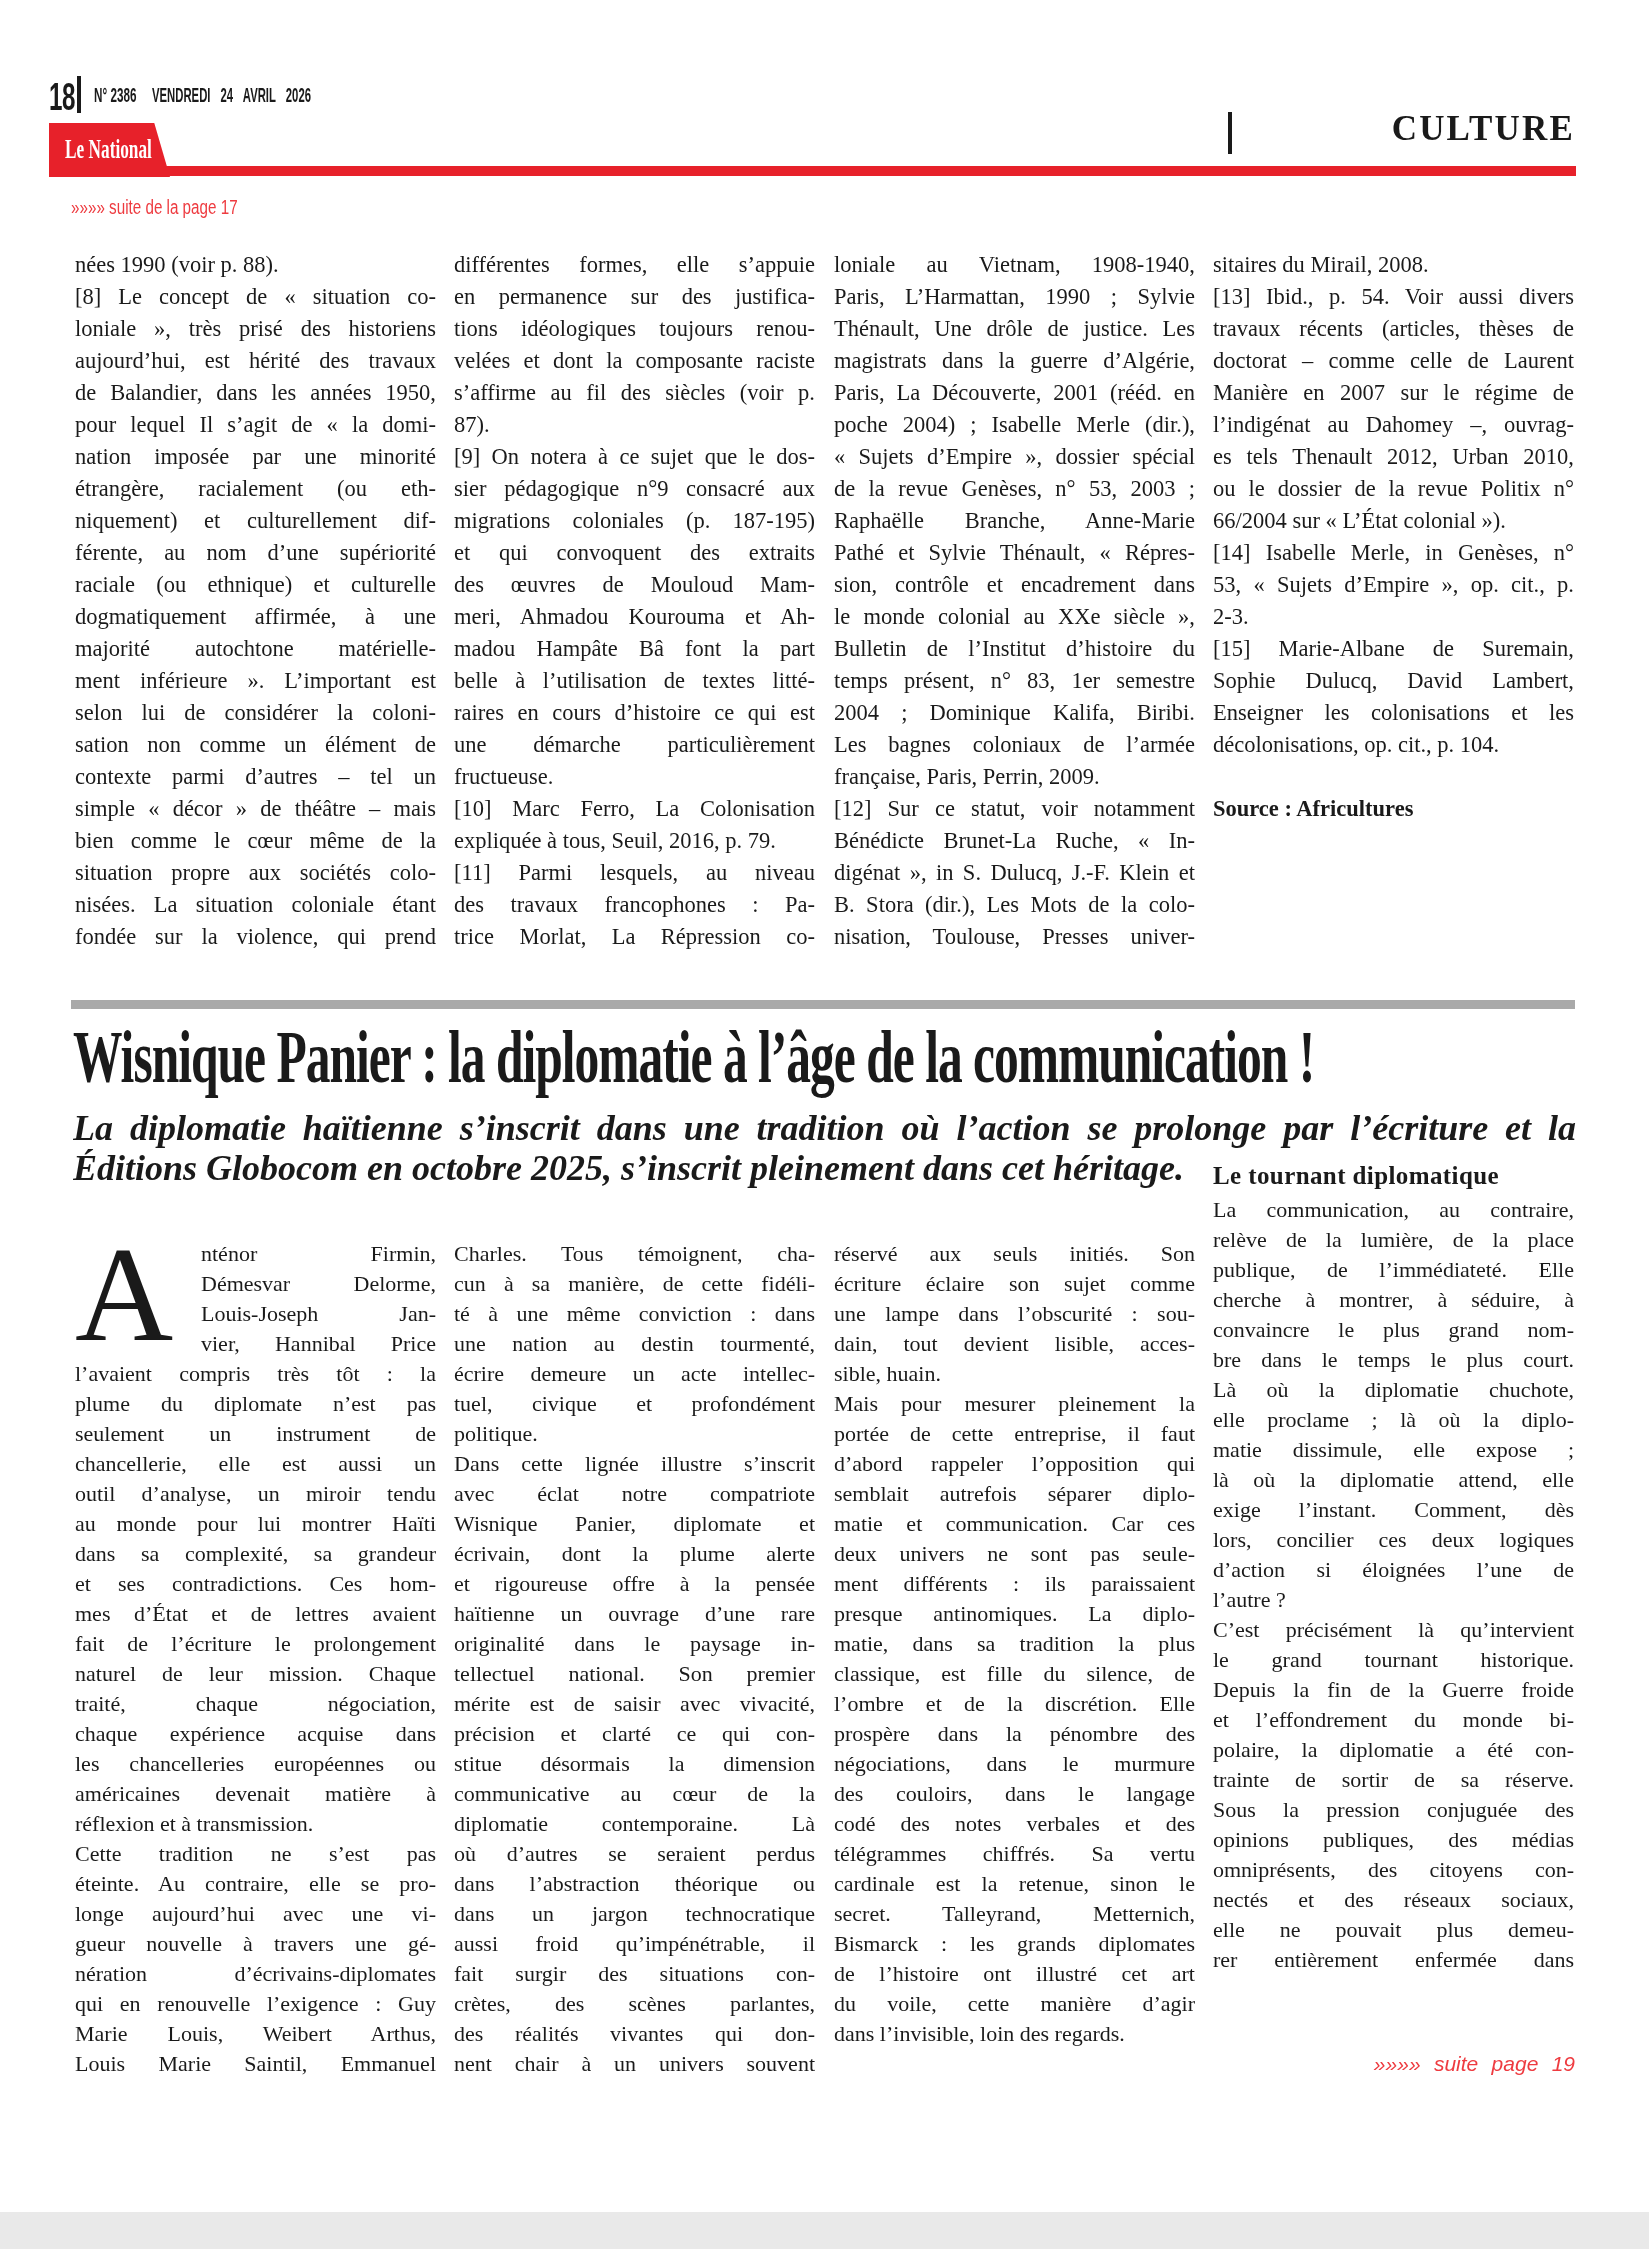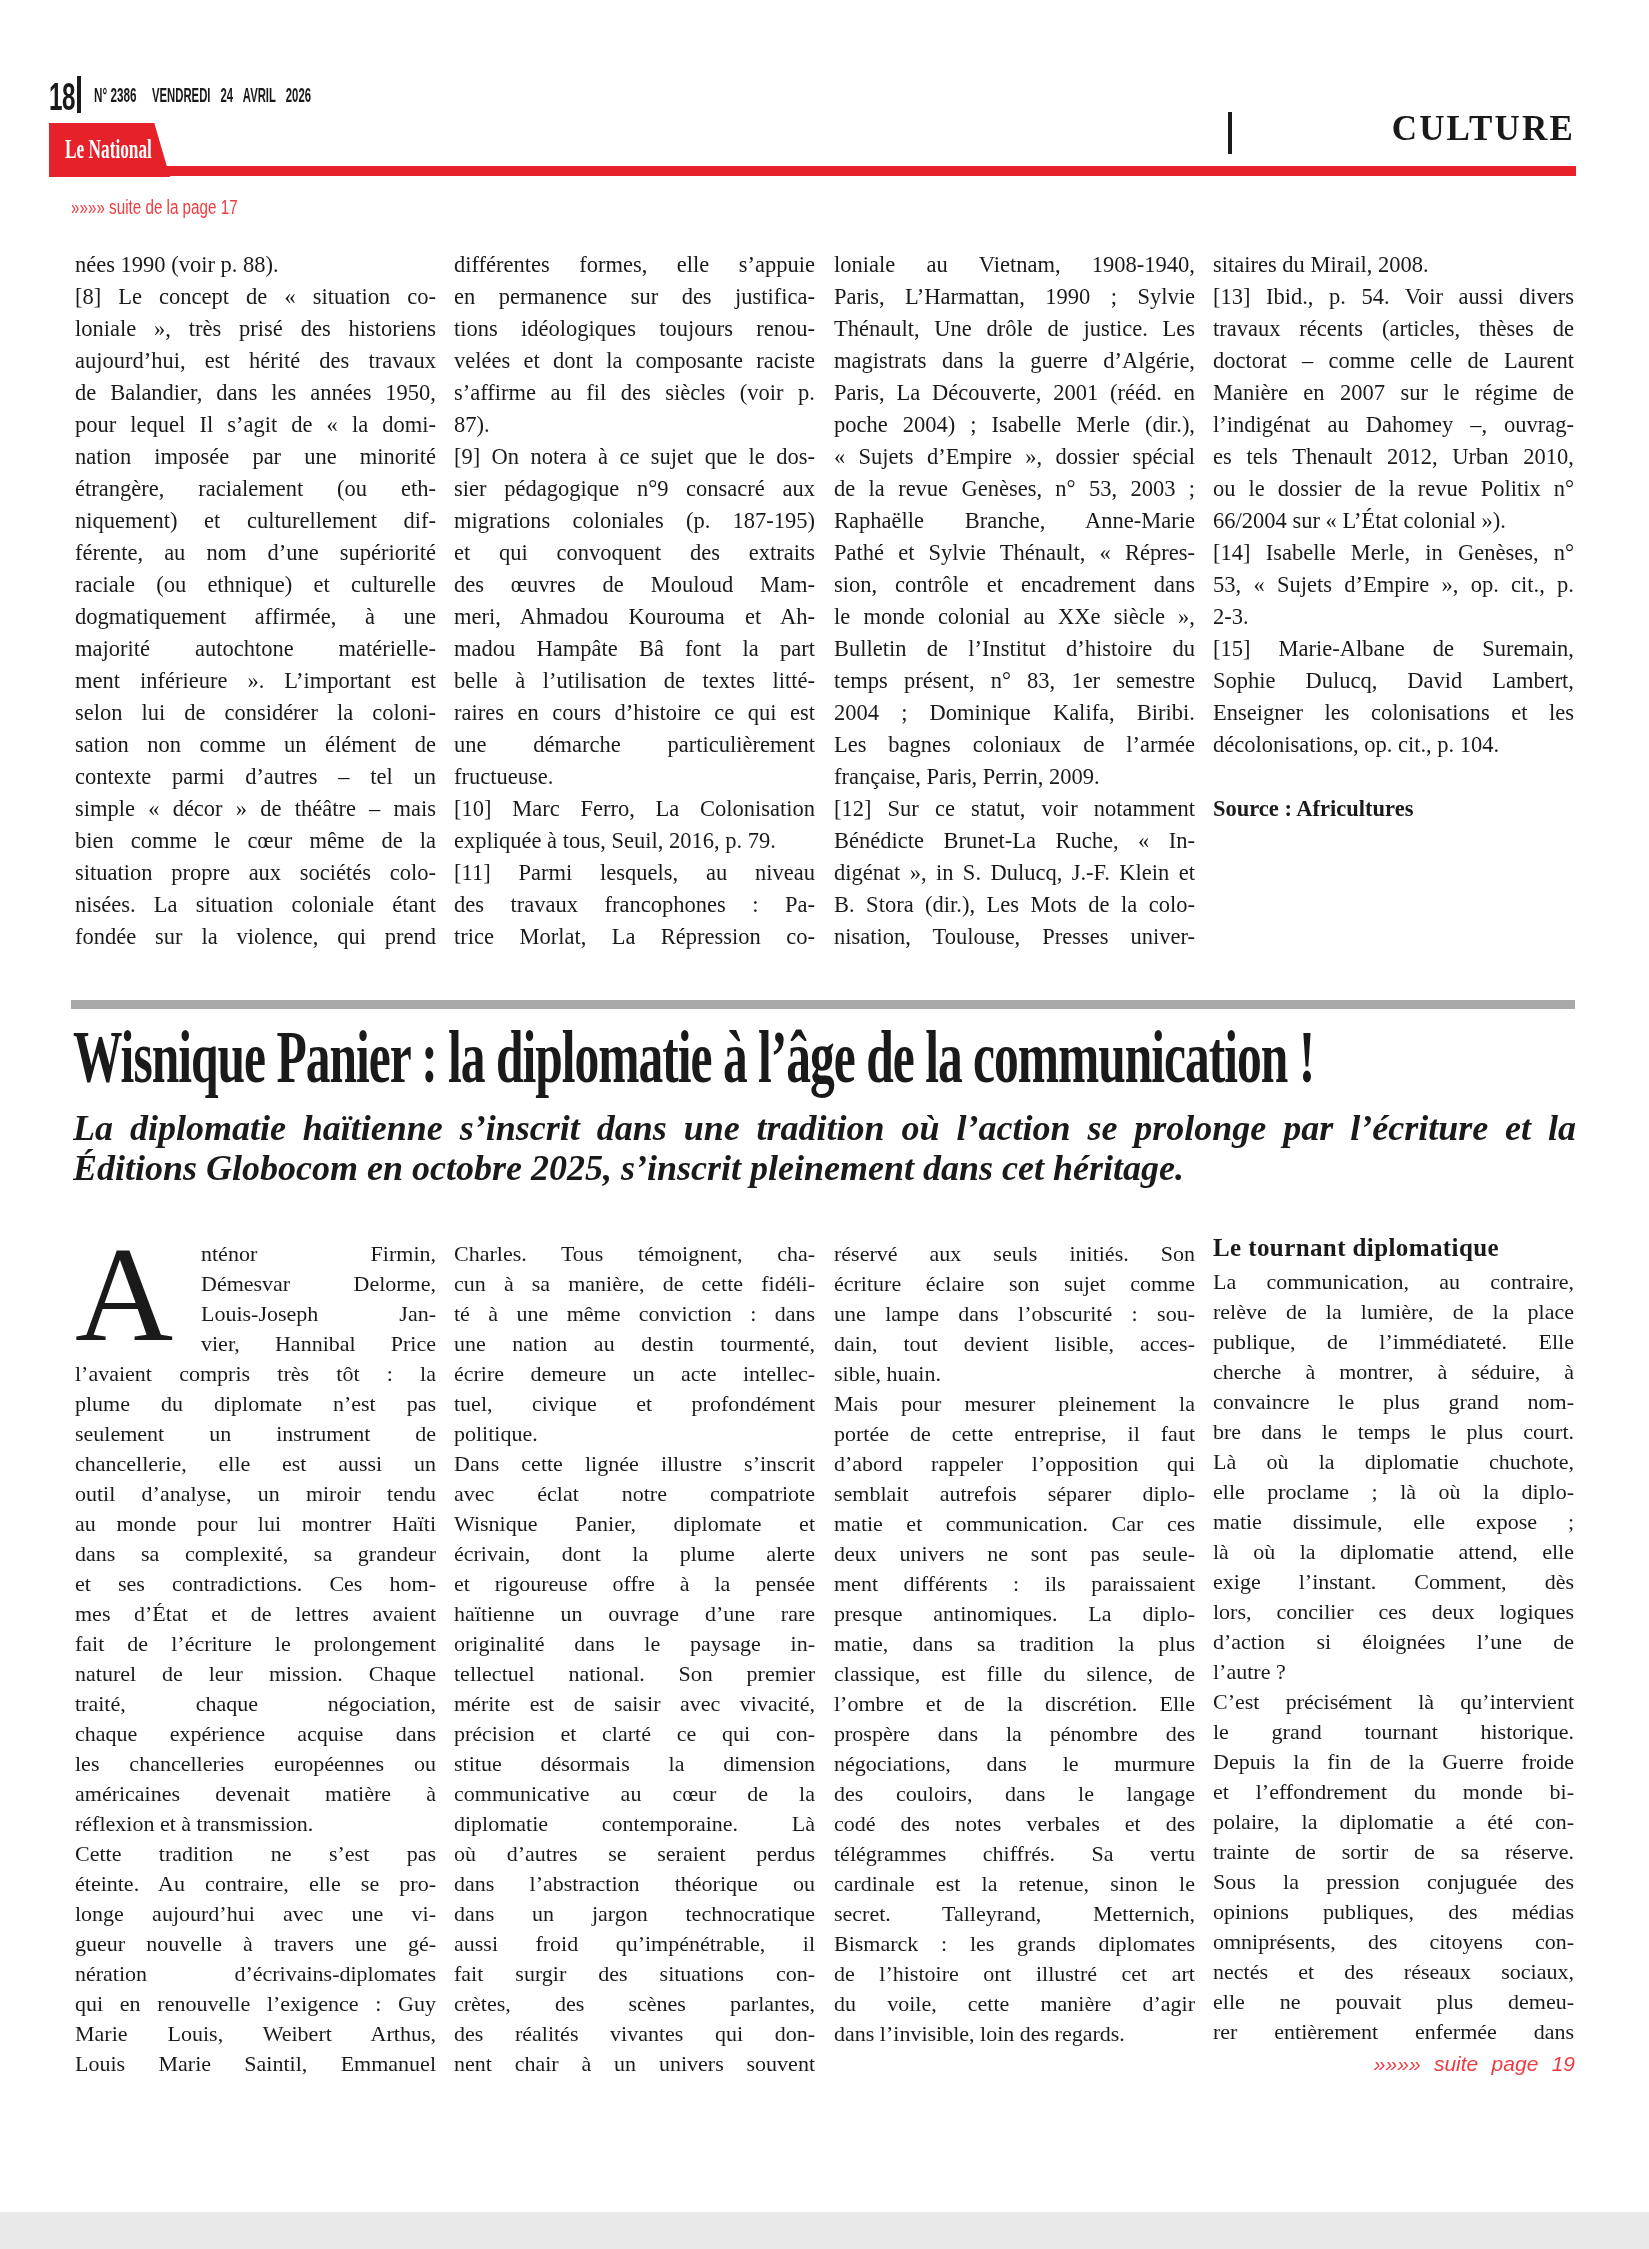--- a/index.html
+++ b/index.html
@@ -38,21 +38,21 @@
   .line.subhead{font-weight:700;font-size:25px !important;height:33px !important;
     line-height:28.5px !important;text-align-last:left;letter-spacing:0.4px;}
   
   .graybar{position:absolute;left:71px;top:1000px;width:1504px;height:9px;}
   .headline{position:absolute;left:73px;top:1014px;font-weight:700;font-size:75px;
     white-space:nowrap;transform:scaleX(0.66);transform-origin:0 0;letter-spacing:-1.5px;}
   .standfirst{position:absolute;left:73px;top:1108px;width:1503px;font-weight:700;font-style:italic;}
   .standfirst .line{height:40px;line-height:40px;font-size:36px;}
   .dropcap{float:left;width:126px;height:118px;font-size:136px;line-height:111px;
     font-weight:400;overflow:hidden;}
-  .bot.c4{top:1234px;}
+  .bot.c4{top:1162px;}
   .suite19{position:absolute;right:75px;top:2052px;font-family:"Liberation Sans",sans-serif;
     font-size:21px;word-spacing:7.5px;white-space:nowrap;font-style:italic;}
 </style>
 </head>
 <body>
 
 <div id="page" style="color: rgb(26, 26, 26);">
 
   <div class="hnum">18</div>
   <div class="hbar1"></div>

